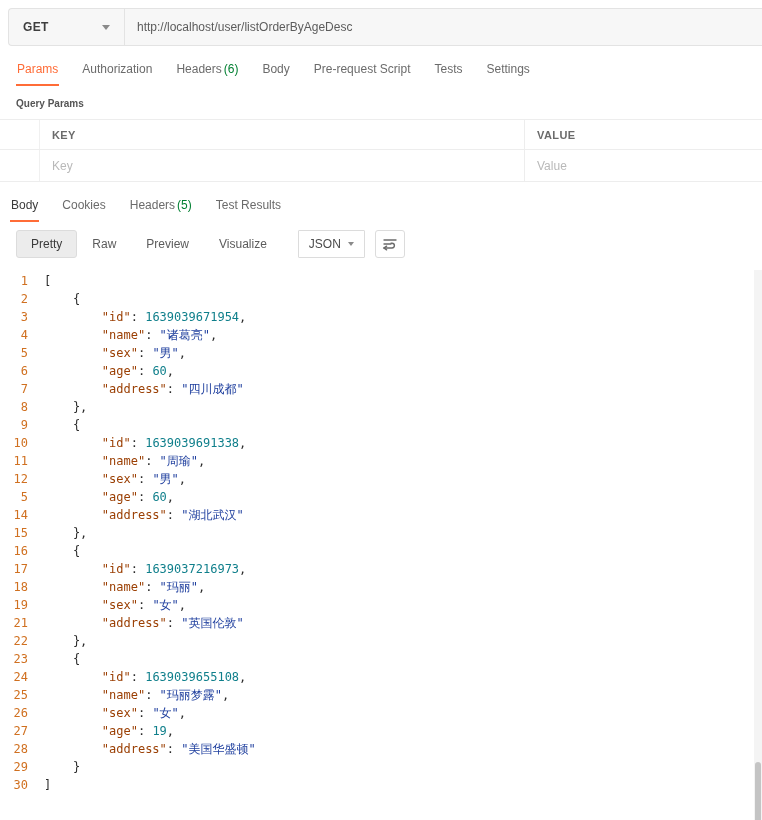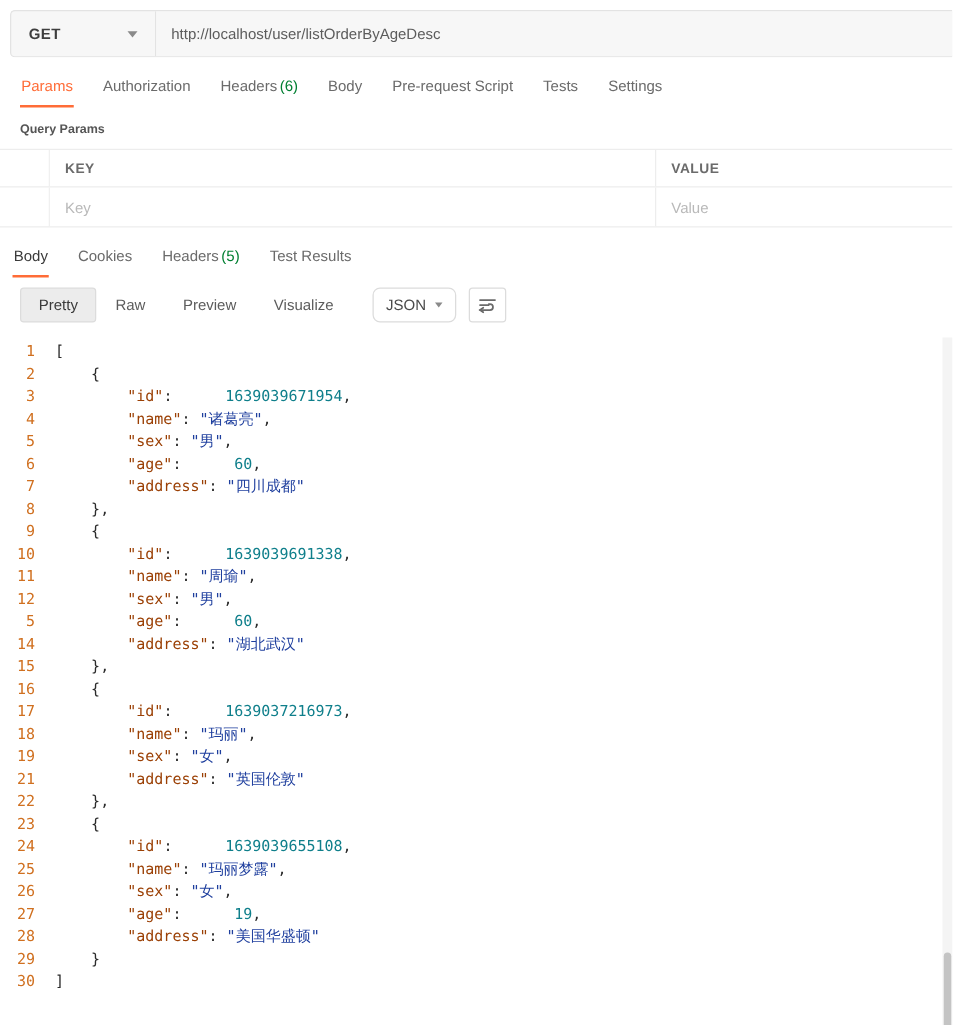--- a/index.html
+++ b/index.html
@@ -158,21 +158,21 @@
     background: #ececec;
     border-color: #dcdcdc;
     color: #3b3b3b;
   }
   .format-select {
     display: flex;
     align-items: center;
     font-size: 12px;
     color: #4a4a4a;
     border: 1px solid #dcdcdc;
-    border-radius: 6px;
+    border-radius: 1px;
     padding: 6px 10px;
     margin-left: 16px;
     cursor: pointer;
     background: #ffffff;
   }
   .icon-btn {
     display: flex;
     align-items: center;
     justify-content: center;
     width: 30px;
@@ -196,21 +196,21 @@
   .ln {
     width: 44px; flex: 0 0 44px;
     text-align: right;
     padding-right: 16px;
     color: #d07020;
     user-select: none;
   }
   .tok-p { color: #2b2b2b; }
   .tok-k { color: #9b4005; }
   .tok-s { color: #1f3f9e; }
-  .tok-n { color: #0f7f8b; margin-left: 35px; }
+  .tok-n { color: #0f7f8b; }
 
   
   .scrollbar {
     position: absolute;
     right: 0;
     top: 262px;
     bottom: 0;
     width: 8px;
     background: #f4f4f4;
   }

